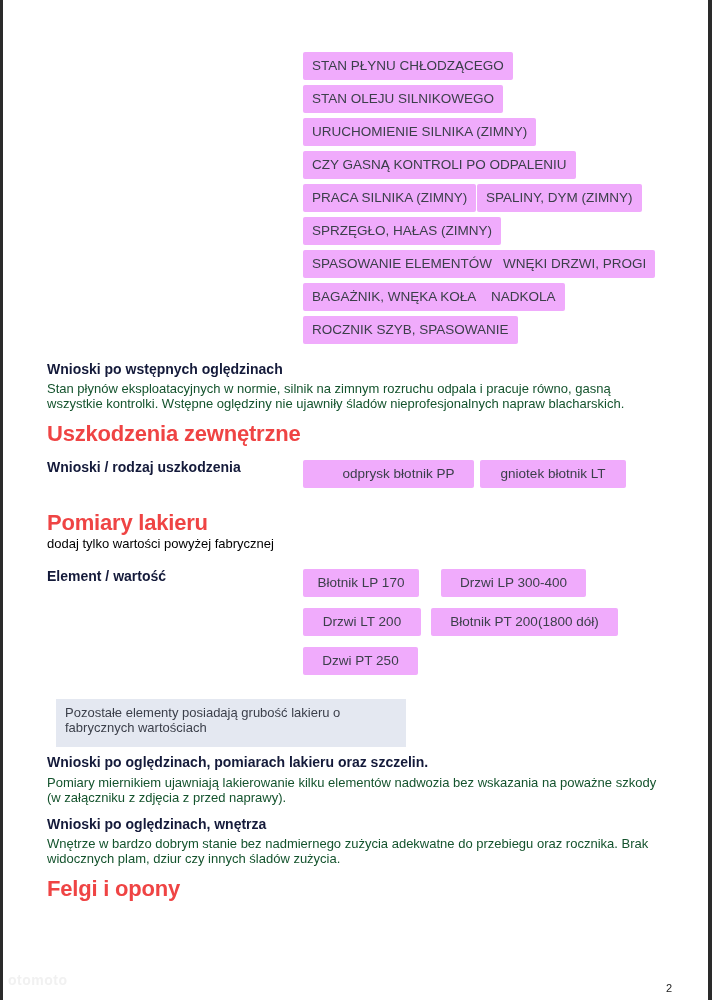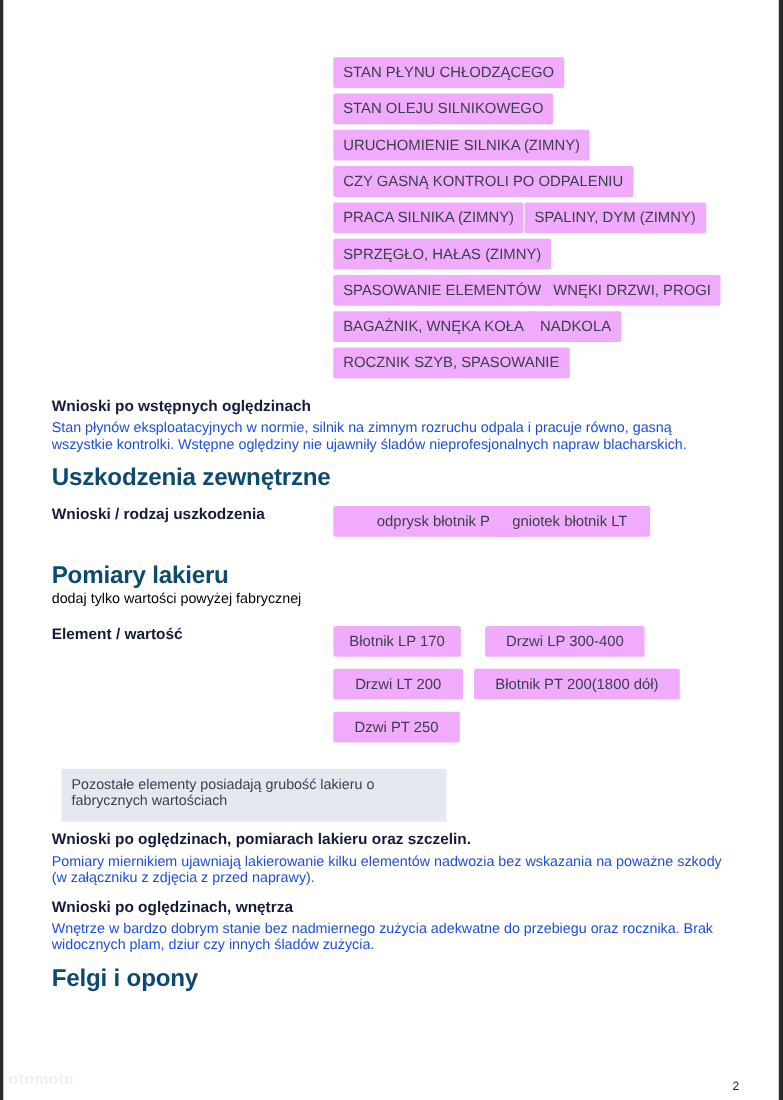--- a/index.html
+++ b/index.html
@@ -11,22 +11,22 @@
   }
   .edge-left { position: absolute; left: 0; top: 0; width: 3px; height: 1000px; background: #2a2a2a; }
   .edge-right { position: absolute; right: 0; top: 0; width: 4px; height: 1000px; background: #2a2a2a; }
   .chip {
     position: absolute; height: 28px; line-height: 28px;
     background: #f0abfc; color: #3b3f4a; border-radius: 2px;
     font-size: 13.5px; padding: 0 9px; white-space: nowrap;
   }
   .chip.center { text-align: center; padding: 0; }
   .label-bold { position: absolute; font-weight: bold; font-size: 14px; color: #141a3a; }
-  .h2 { position: absolute; font-weight: bold; font-size: 22px; color: #0c4a6e; letter-spacing: -0.2px; }
-  .para { position: absolute; font-size: 13px; line-height: 15px; color: #1d4ed8; }
+  .h2 { position: absolute; font-weight: bold; font-size: 22px; color: #ef4444; letter-spacing: -0.2px; }
+  .para { position: absolute; font-size: 13px; line-height: 15px; color: #14532d; }
   .note {
     position: absolute; left: 56px; top: 699px; width: 332px; height: 42px;
     background: #e4e8f1; padding: 6px 9px 0 9px; font-size: 13px; line-height: 15px; color: #3b3f4a;
   }
   .page-num { position: absolute; right: 40px; top: 982px; font-size: 11px; color: #222; }
   .watermark { position: absolute; left: 8px; top: 972px; font-size: 14px; color: #f1f1f1; font-weight: bold; letter-spacing: 0.5px; }
 </style>
 </head>
 <body>
 
@@ -48,21 +48,21 @@
 
 <div class="label-bold" style="left:47px; top:361px;">Wnioski po wstępnych oględzinach</div>
 <div class="para" style="left:47px; top:381px;">
   <div>Stan płynów eksploatacyjnych w normie, silnik na zimnym rozruchu odpala i pracuje równo, gasną</div>
   <div>wszystkie kontrolki. Wstępne oględziny nie ujawniły śladów nieprofesjonalnych napraw blacharskich.</div>
 </div>
 
 <div class="h2" style="left:47px; top:421px;">Uszkodzenia zewnętrzne</div>
 <div class="label-bold" style="left:47px; top:459px;">Wnioski / rodzaj uszkodzenia</div>
 <div class="chip center" style="left:303px; top:460px; width:151px;padding-left:20px;">odprysk błotnik PP</div>
-<div class="chip center" style="left:445px; top:460px; width:146px;">gniotek błotnik LT</div>
+<div class="chip center" style="left:480px; top:460px; width:146px;">gniotek błotnik LT</div>
 
 <div class="h2" style="left:47px; top:510px;">Pomiary lakieru</div>
 <div class="para" style="left:47px; top:536px; color:#000000;">dodaj tylko wartości powyżej fabrycznej</div>
 <div class="label-bold" style="left:47px; top:568px;">Element / wartość</div>
 <div class="chip center" style="left:303px; top:569px; width:116px;">Błotnik LP 170</div>
 <div class="chip center" style="left:441px; top:569px; width:145px;">Drzwi LP 300-400</div>
 <div class="chip center" style="left:303px; top:608px; width:118px;">Drzwi LT 200</div>
 <div class="chip center" style="left:431px; top:608px; width:187px;">Błotnik PT 200(1800 dół)</div>
 <div class="chip center" style="left:303px; top:647px; width:115px;">Dzwi PT 250</div>
 

